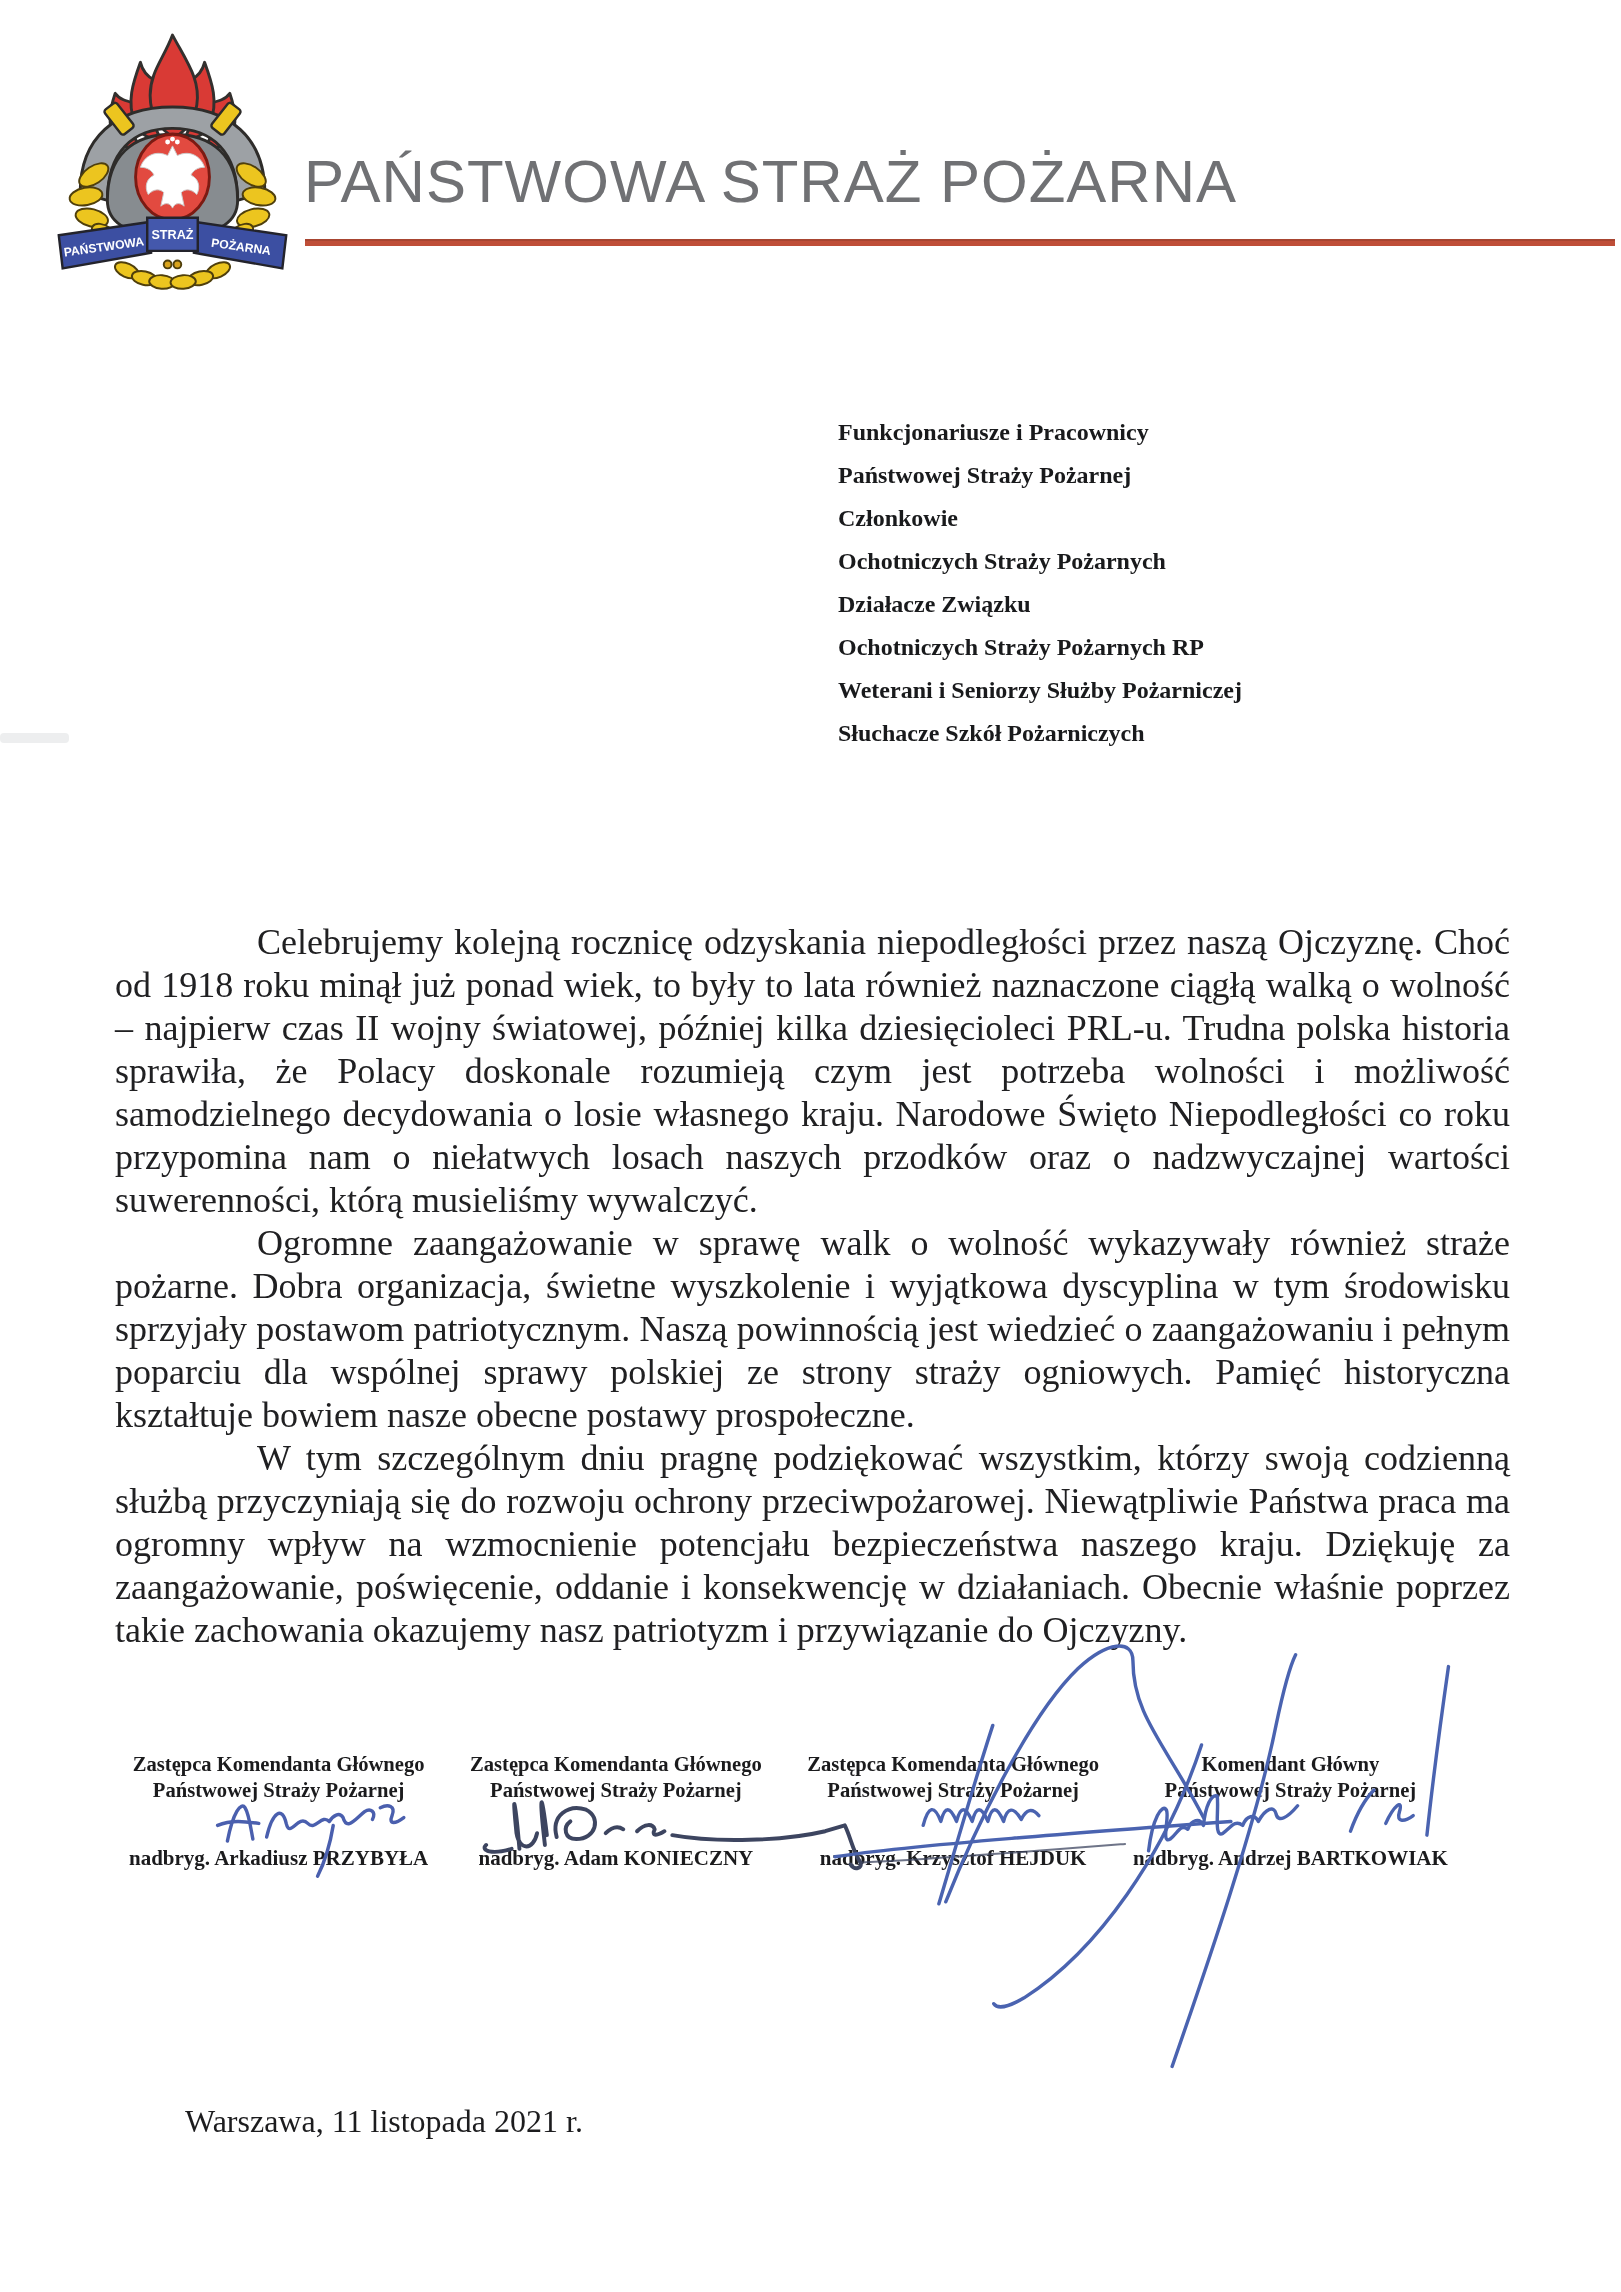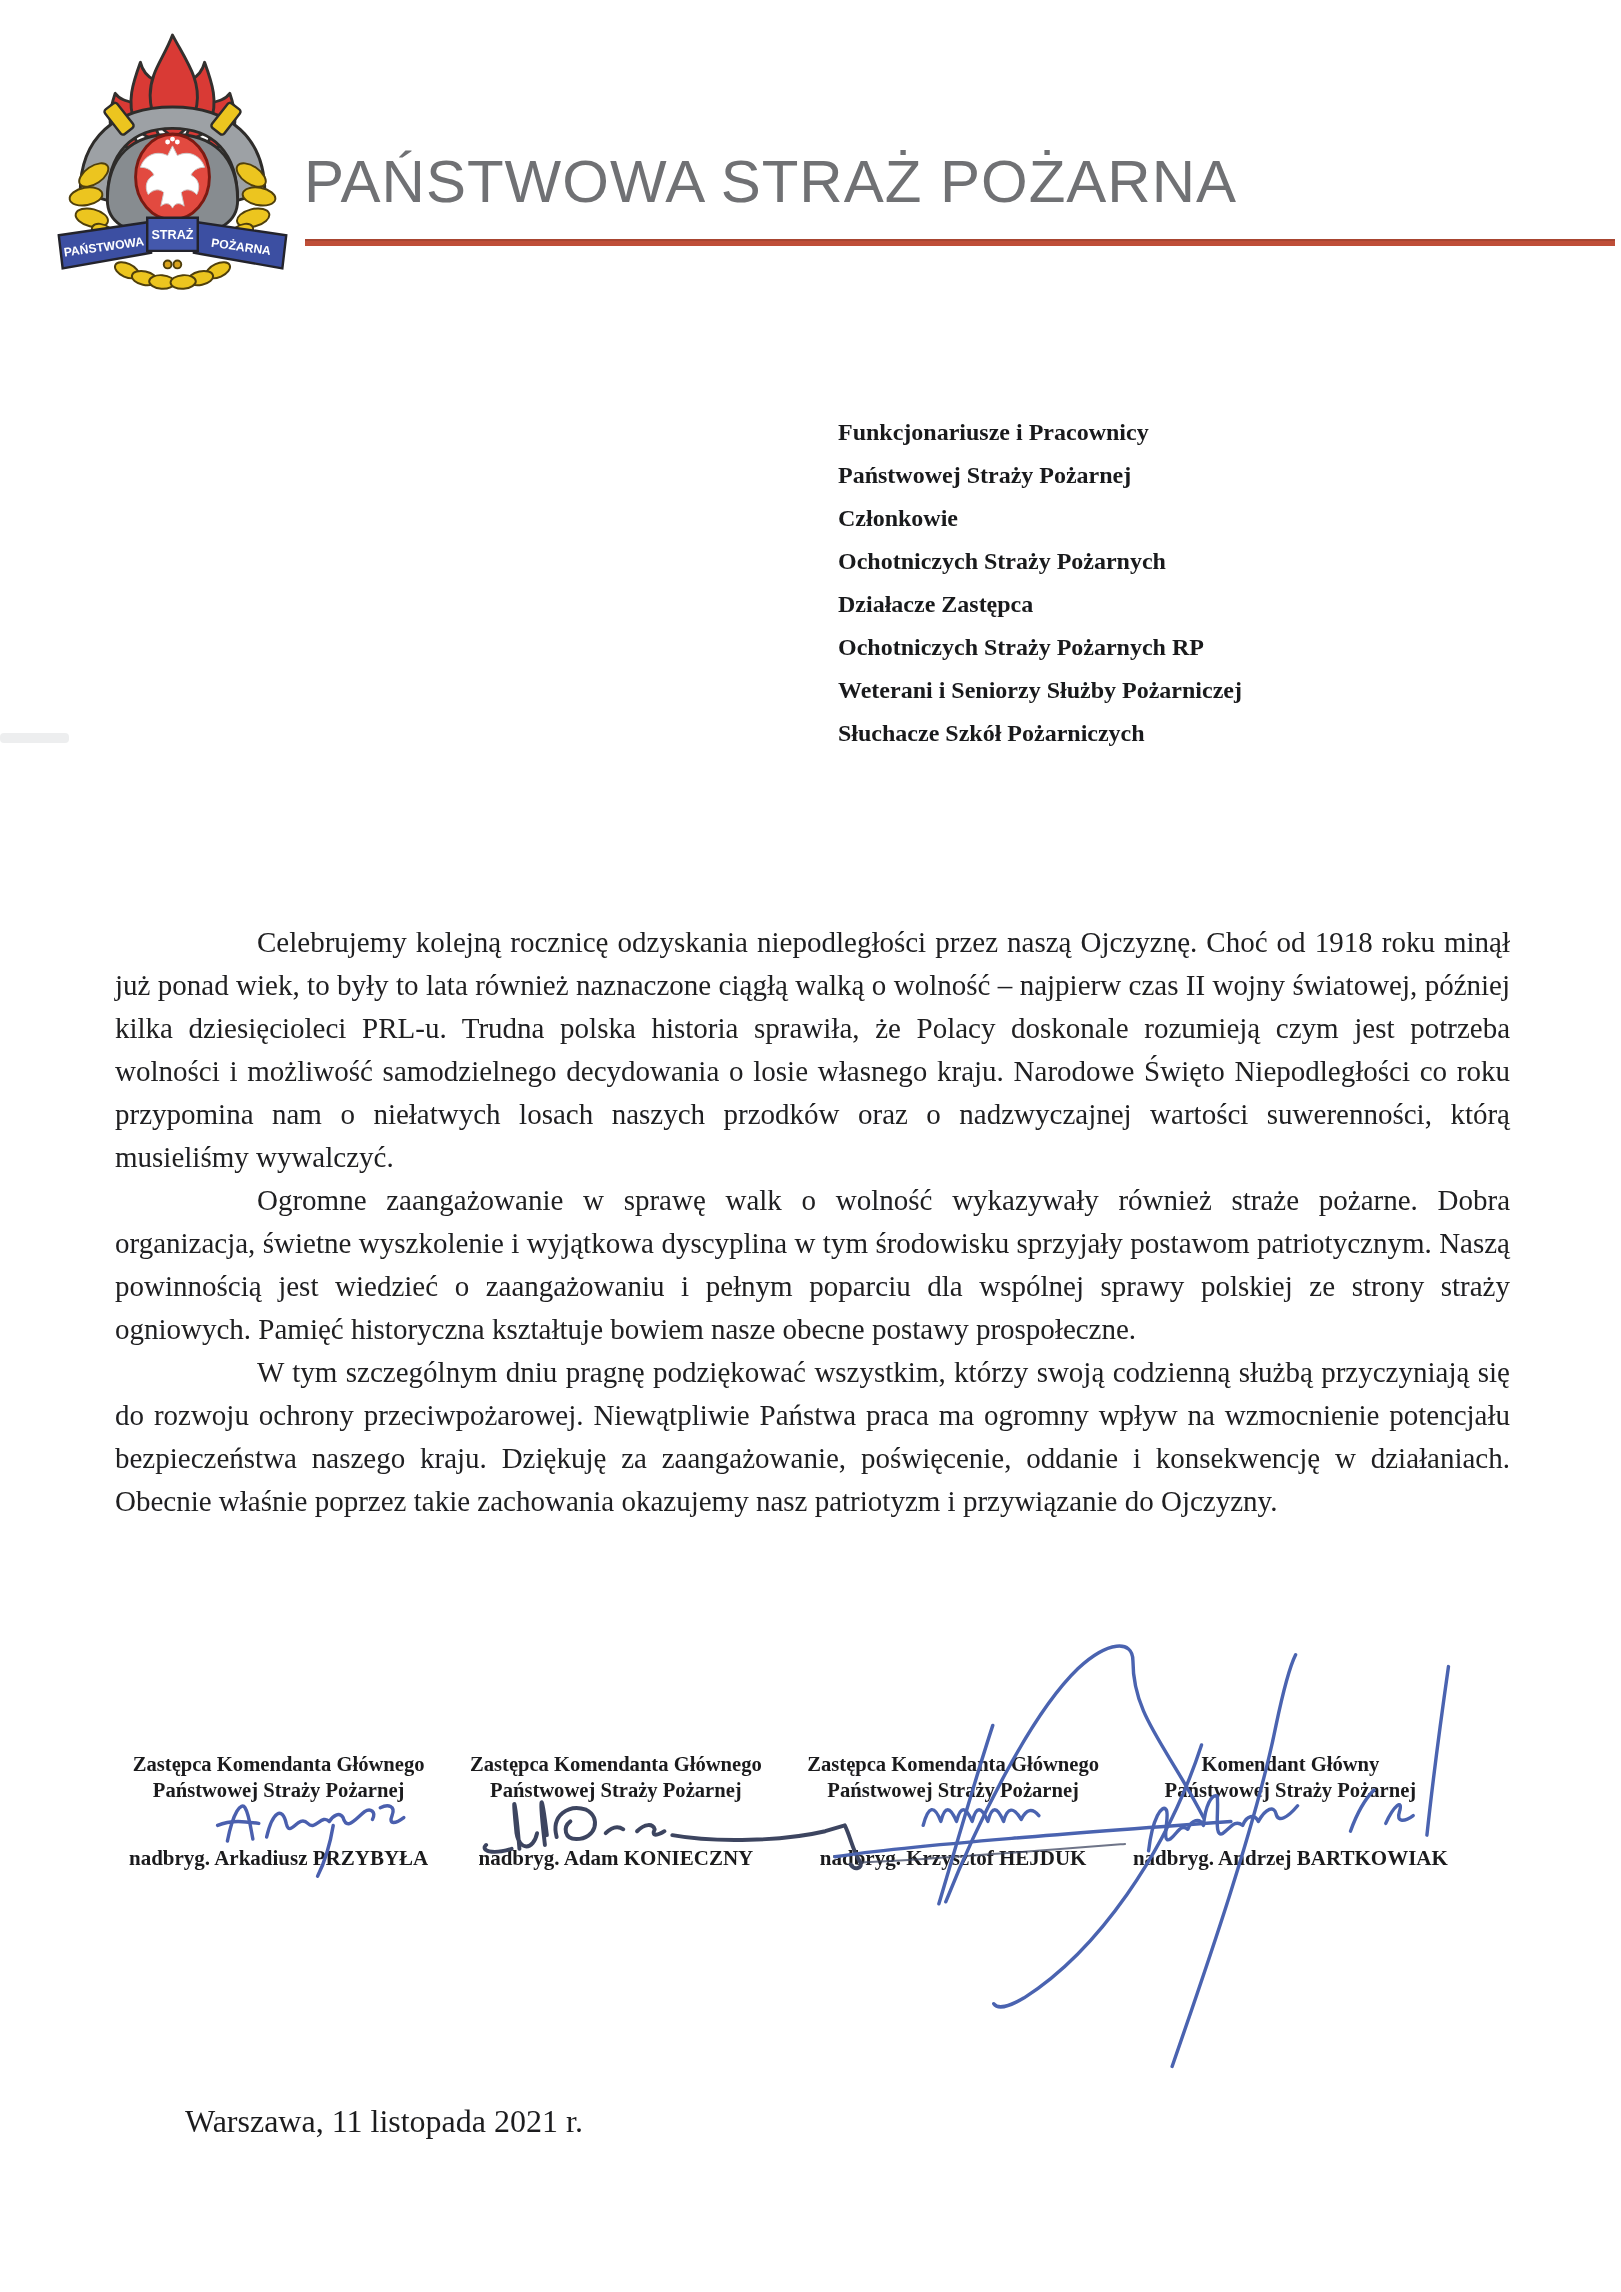--- a/index.html
+++ b/index.html
@@ -30,21 +30,21 @@
   }
   
   .addressee{
     position:absolute;left:838px;top:411px;
     font-weight:700;font-size:24px;line-height:43px;
     color:#191a1c;
   }
   
   .letter-body{
     position:absolute;left:115px;top:921px;width:1395px;
-    font-size:29px;line-height:43px;color:#202022;
+    font-size:36px;line-height:43px;color:#202022;
     text-align:justify;
   }
   .letter-body p{margin:0;text-indent:142px;}
   
   .sig-row{
     position:absolute;left:110px;top:1751px;width:1349px;
     display:flex;
   }
   .sig-block{flex:1 1 0;text-align:center;}
   .sig-title{
@@ -131,21 +131,21 @@
   </svg>
 
   <div class="org-title">PAŃSTWOWA STRAŻ POŻARNA</div>
   <div class="header-rule"></div>
 
   <section class="addressee">
     <div>Funkcjonariusze i Pracownicy</div>
     <div>Państwowej Straży Pożarnej</div>
     <div>Członkowie</div>
     <div>Ochotniczych Straży Pożarnych</div>
-    <div>Działacze Zastępca</div>
+    <div>Działacze Związku</div>
     <div>Ochotniczych Straży Pożarnych RP</div>
     <div>Weterani i Seniorzy Służby Pożarniczej</div>
     <div>Słuchacze Szkół Pożarniczych</div>
   </section>
 
   <section class="letter-body">
     <p>Celebrujemy kolejną rocznicę odzyskania niepodległości przez naszą Ojczyznę. Choć od 1918 roku minął już ponad wiek, to były to lata również naznaczone ciągłą walką o wolność – najpierw czas II wojny światowej, później kilka dziesięcioleci PRL-u. Trudna polska historia sprawiła, że Polacy doskonale rozumieją czym jest potrzeba wolności i możliwość samodzielnego decydowania o losie własnego kraju. Narodowe Święto Niepodległości co roku przypomina nam o niełatwych losach naszych przodków oraz o nadzwyczajnej wartości suwerenności, którą musieliśmy wywalczyć.</p>
     <p>Ogromne zaangażowanie w sprawę walk o wolność wykazywały również straże pożarne. Dobra organizacja, świetne wyszkolenie i wyjątkowa dyscyplina w tym środowisku sprzyjały postawom patriotycznym. Naszą powinnością jest wiedzieć o zaangażowaniu i pełnym poparciu dla wspólnej sprawy polskiej ze strony straży ogniowych. Pamięć historyczna kształtuje bowiem nasze obecne postawy prospołeczne.</p>
     <p>W tym szczególnym dniu pragnę podziękować wszystkim, którzy swoją codzienną służbą przyczyniają się do rozwoju ochrony przeciwpożarowej. Niewątpliwie Państwa praca ma ogromny wpływ na wzmocnienie potencjału bezpieczeństwa naszego kraju. Dziękuję za zaangażowanie, poświęcenie, oddanie i konsekwencję w działaniach. Obecnie właśnie poprzez takie zachowania okazujemy nasz patriotyzm i przywiązanie do Ojczyzny.</p>
   </section>

